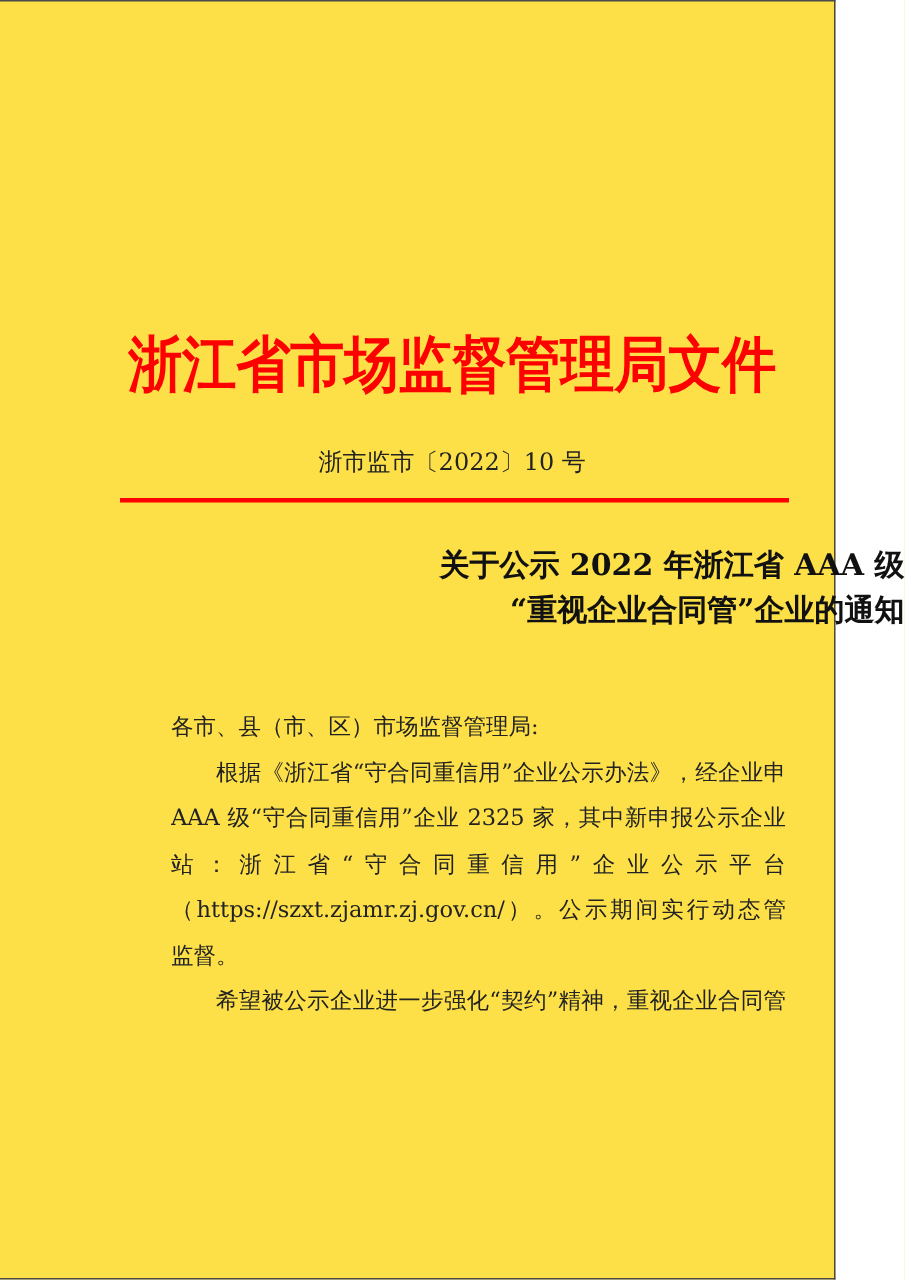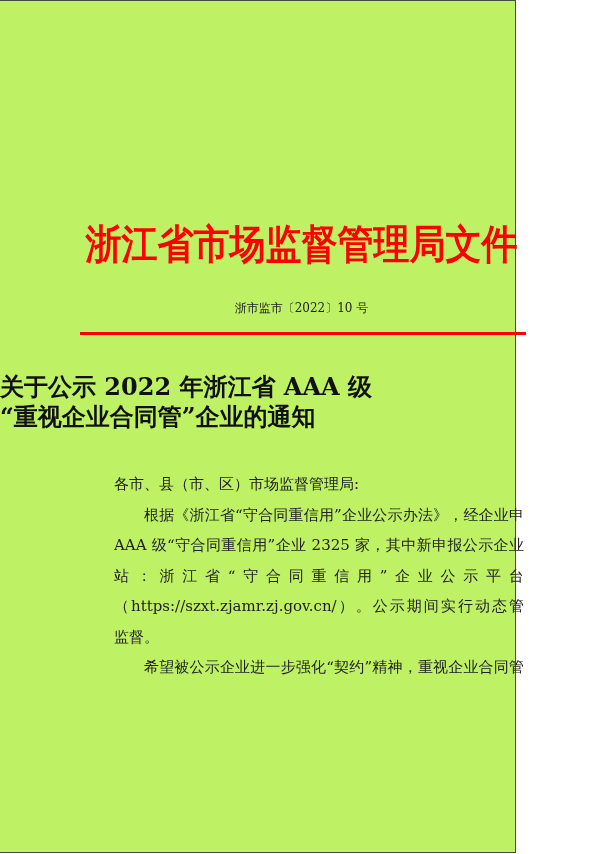--- a/index.html
+++ b/index.html
@@ -10,23 +10,23 @@
     body {
       width: 603px;
       height: 854px;
       position: relative;
       overflow: hidden;
     }
     .page {
       position: absolute;
       left: 0;
       top: 0;
-      width: 516px;
+      width: 557px;
       height: 853px;
-      background: #bef264;
+      background: #fde047;
       border-top: 1px solid #4a4a4a;
       border-right: 1px solid #4a4a4a;
       border-bottom: 1px solid #4a4a4a;
       box-sizing: border-box;
     }
     .header-title {
       position: absolute;
       left: 0;
       width: 603px;
       top: 214px;
@@ -41,41 +41,41 @@
       transform-origin: center top;
     }
     .doc-number {
       position: absolute;
       left: 0;
       width: 603px;
       top: 297px;
       text-align: center;
       color: #222;
       font-family: "DejaVu Serif", serif;
-      font-size: 12px;
+      font-size: 16px;
       line-height: 20px;
     }
     .red-rule {
       position: absolute;
       left: 80px;
       top: 331px;
       width: 446px;
       height: 3px;
       background: #ff0000;
     }
     .doc-title {
       position: absolute;
       left: 0;
       width: 603px;
-      top: 371px;
-      text-align: left;
+      top: 360px;
+      text-align: right;
       color: #111;
       font-family: "DejaVu Serif", serif;
       font-weight: bold;
-      font-size: 24px;
+      font-size: 20px;
       line-height: 30px;
     }
     .body-text {
       position: absolute;
       left: 82px;
       width: 442px;
       top: 468px;
       color: #222;
       font-family: "DejaVu Serif", serif;
       font-size: 15px;

